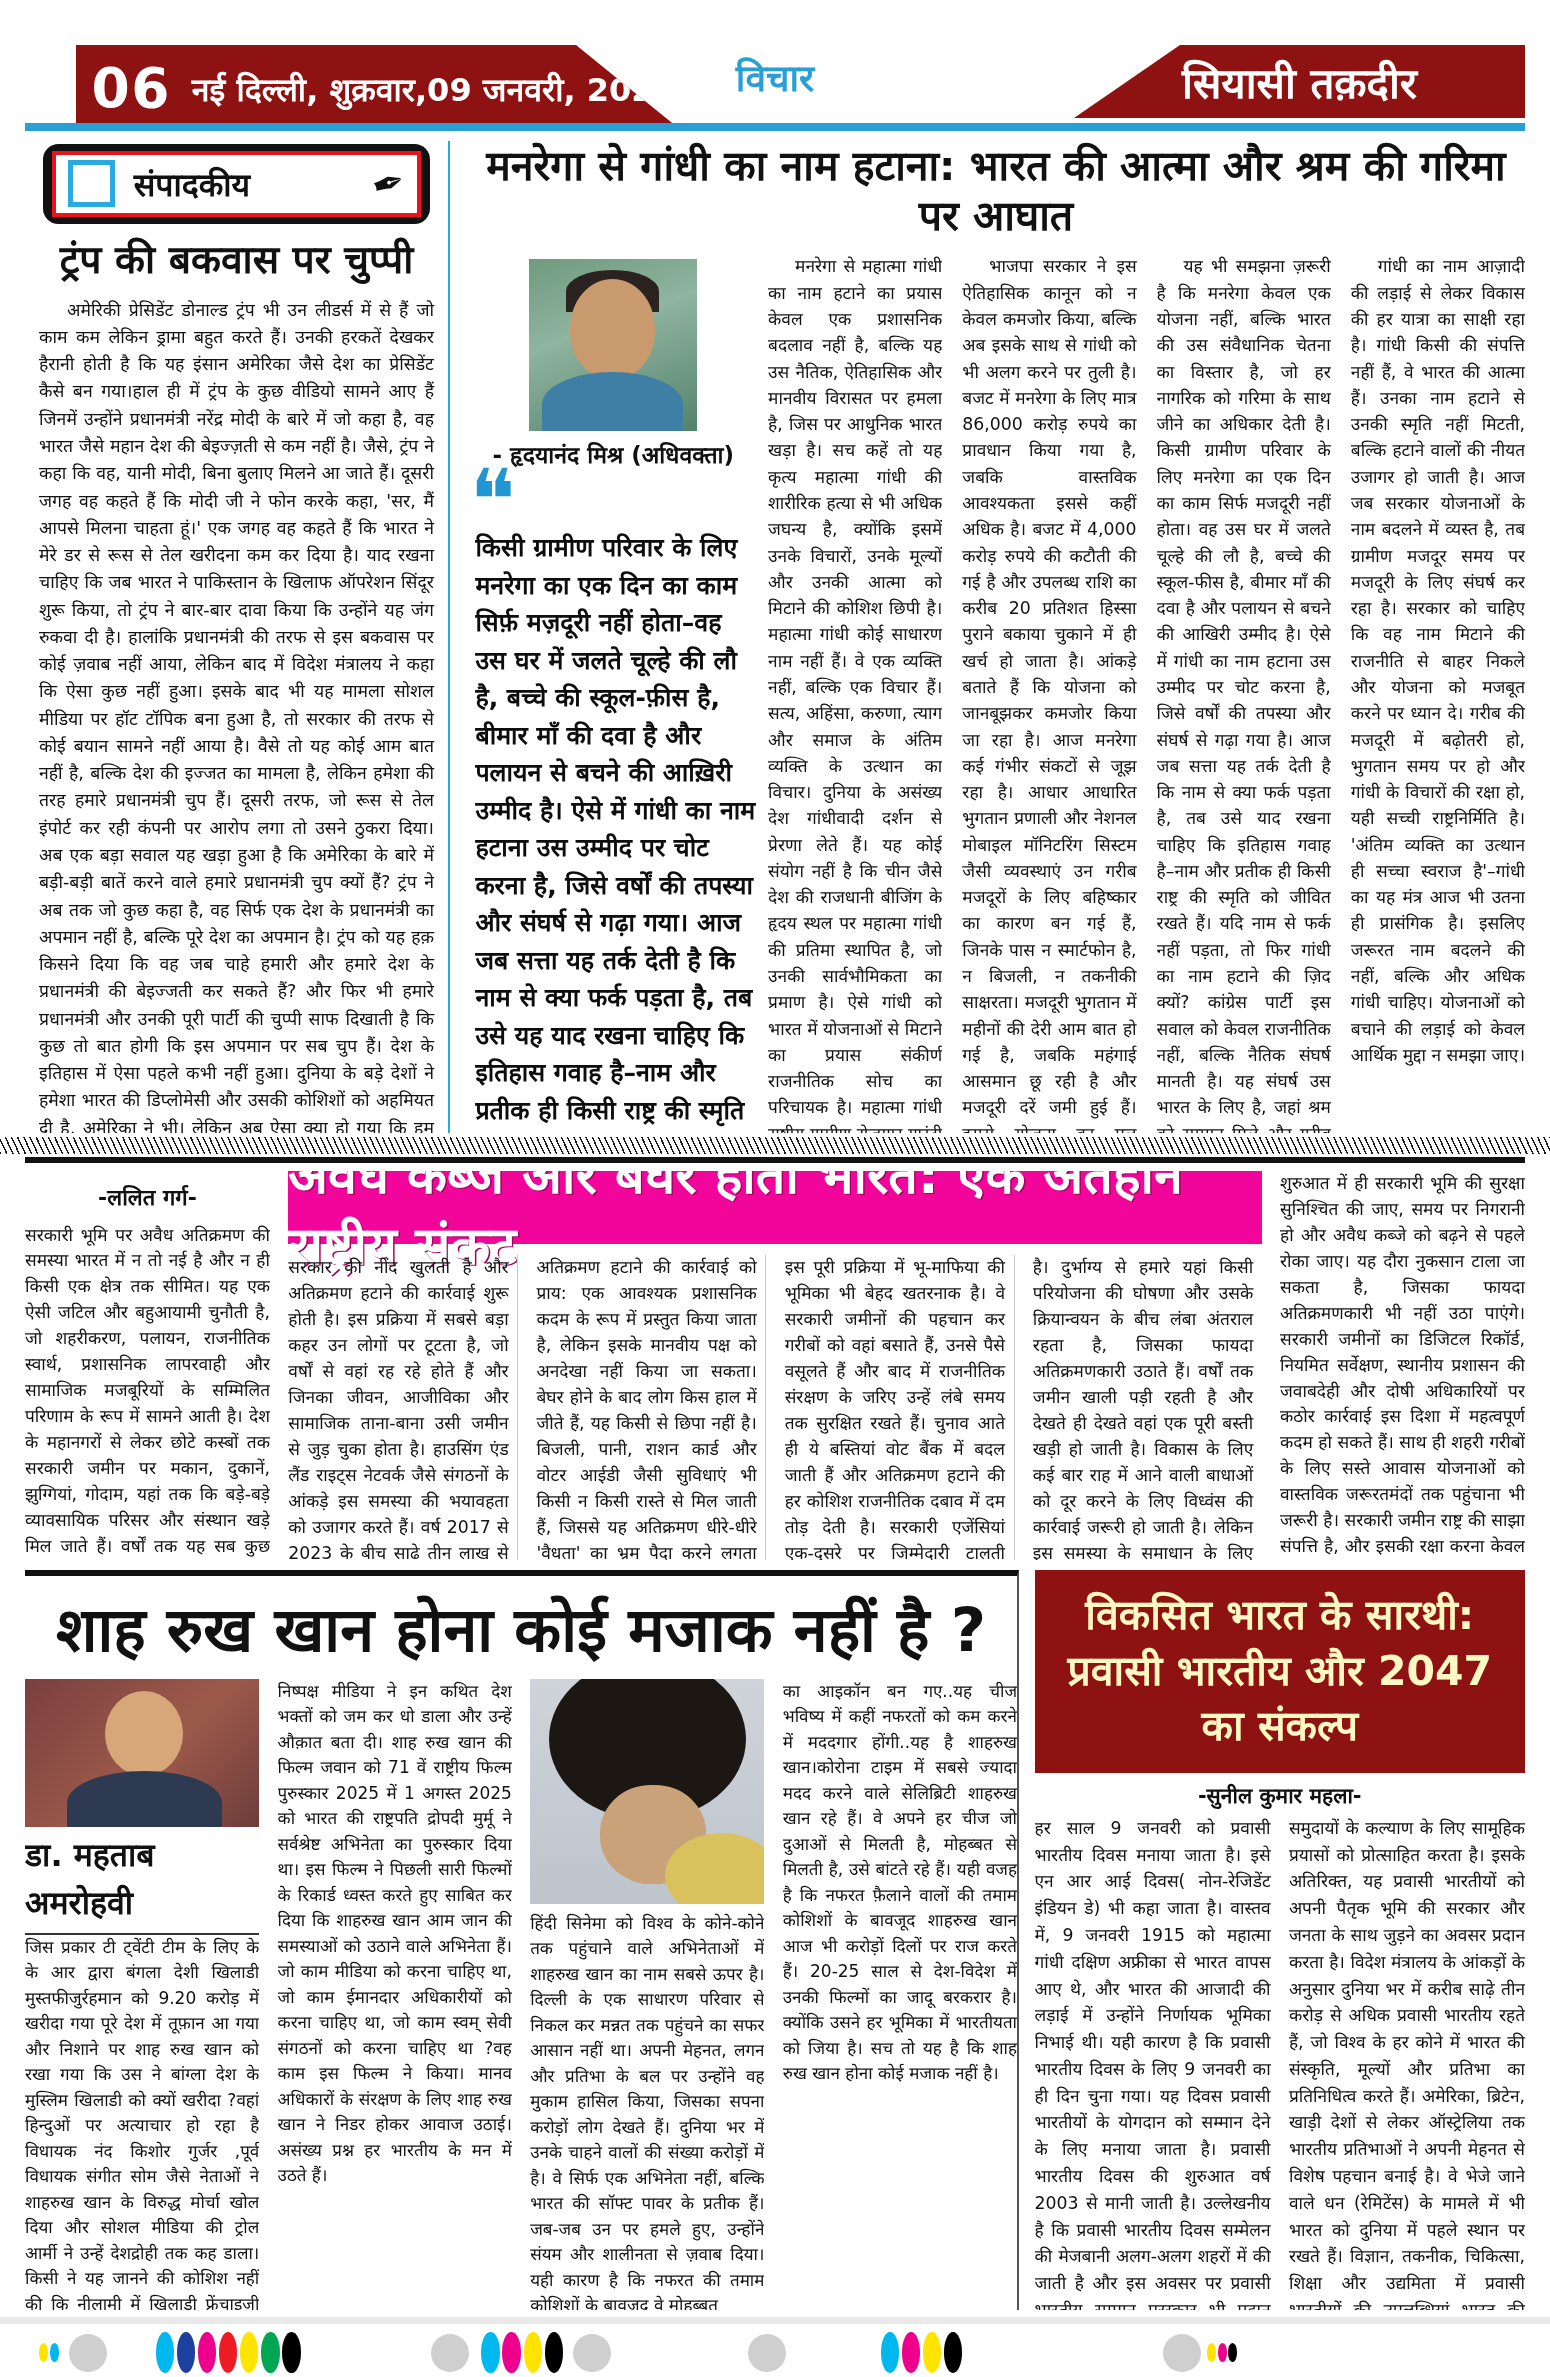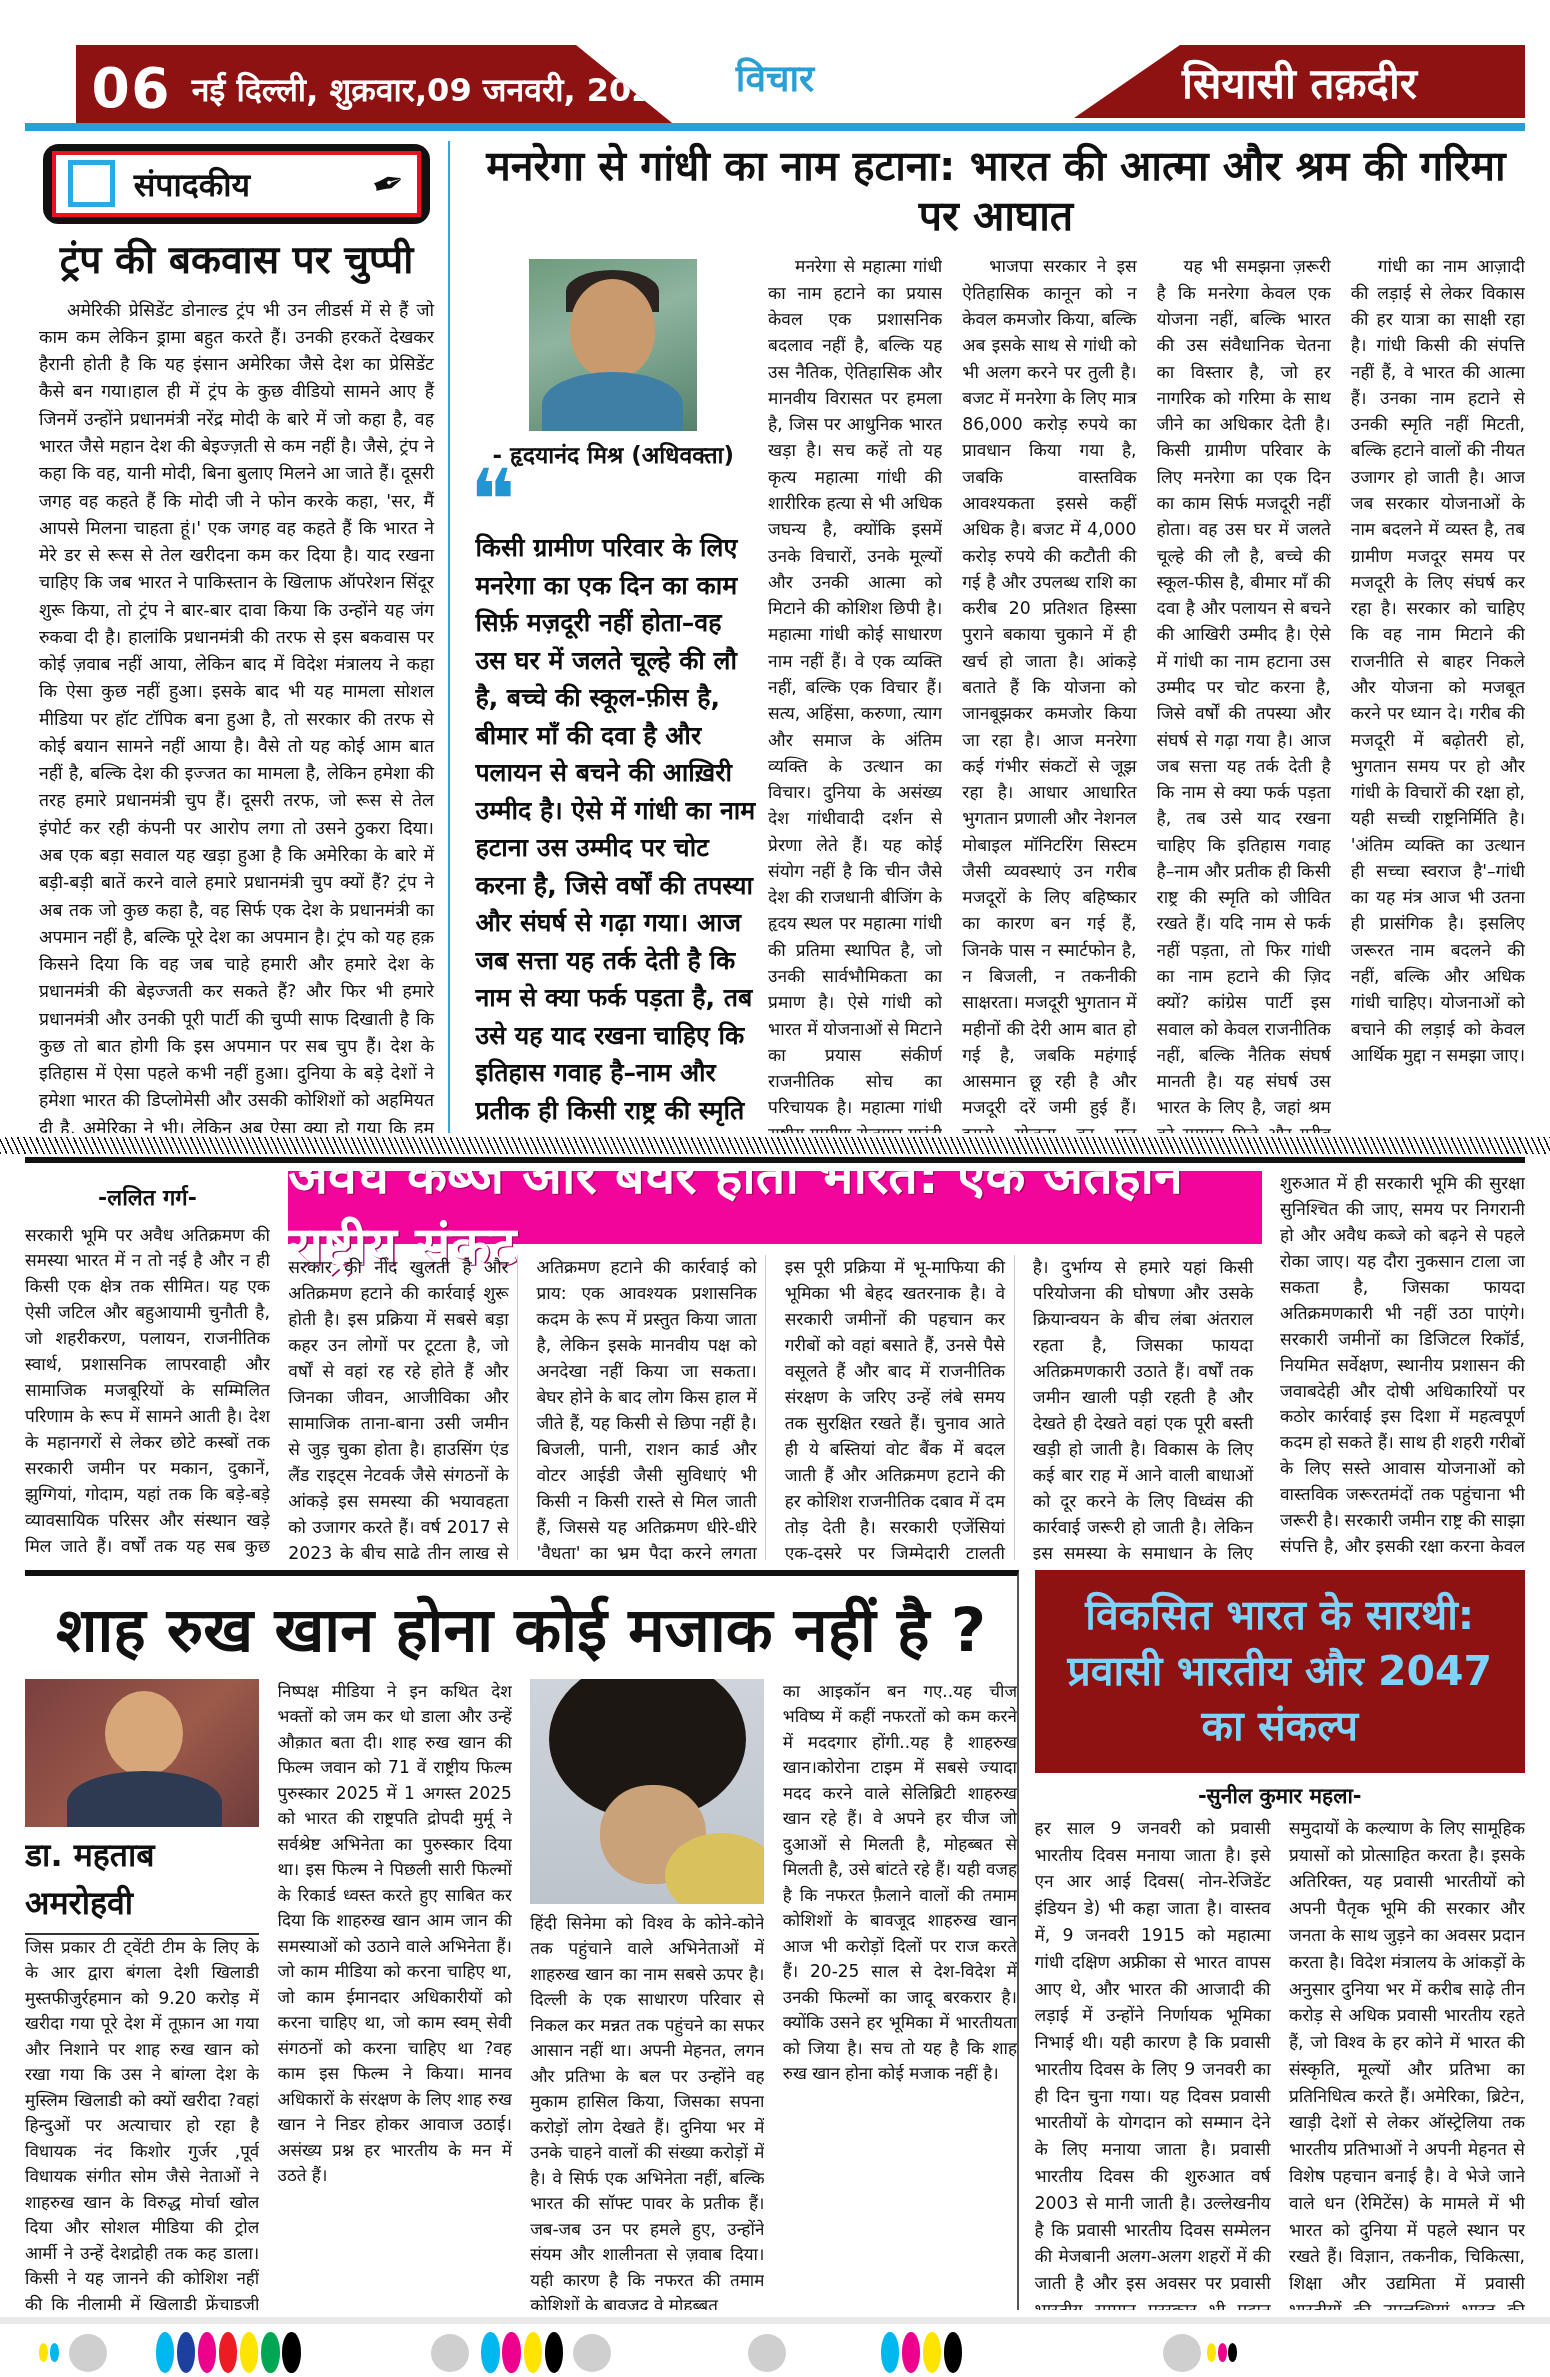--- a/index.html
+++ b/index.html
@@ -73,21 +73,21 @@
   .photo-auth .head{position:absolute;left:34%;top:12.7px;width:78px;height:85px;border-radius:50%;background:#d7a77a;}
   .photo-auth .vest{position:absolute;left:18%;bottom:-7px;width:155px;height:63px;border-radius:50% 50% 0 0;background:#2e3a52;}
   .auth-name{font-size:32px;font-weight:bold;text-align:left;border-bottom:2.8px solid #333;
              padding-bottom:5.6px;margin-bottom:0;}
   .photo-srk{width:100%;height:225px;position:relative;overflow:hidden;
              background:linear-gradient(180deg,#cfd4da 0%,#bdc4cc 100%);margin-bottom:7px;}
   .photo-srk .hair{position:absolute;left:8%;top:-21px;width:84%;height:162px;border-radius:50%;background:#1d1713;}
   .photo-srk .face{position:absolute;left:30%;top:106px;width:106px;height:99px;border-radius:48%;background:#caa27a;}
   .photo-srk .shirt{position:absolute;right:-14px;bottom:-14px;width:113px;height:85px;border-radius:50%;background:#d9c15e;}
   .pravasi{flex:1;display:flex;flex-direction:column;overflow:hidden;}
-  .red-banner{background:#8e1212;color:#7dd3fc;font-size:41px;font-weight:bold;text-align:center;
+  .red-banner{background:#8e1212;color:#fef9c3;font-size:41px;font-weight:bold;text-align:center;
               line-height:1.35;padding:18.3px 10px;}
   .prv-byline{font-size:21px;font-weight:bold;text-align:center;margin:8.5px 0 5.6px 0;}
   .prv-cols{flex:1;display:flex;gap:18.3px;overflow:hidden;}
   .prv-c{flex:1;font-size:17.3px;line-height:1.55;text-align:justify;overflow:hidden;}
   
   .foot-band{position:absolute;top:2317px;left:0;right:0;height:7px;background:#e9e9e9;}
   .print-marks{position:absolute;top:2327px;left:39px;right:25px;height:51px;display:flex;align-items:center;}
   .dot{display:inline-block;flex:none;}
   .dot.ellipse{width:18.3px;height:41px;border-radius:50%;}
   .dot.circle{width:38px;height:38px;border-radius:50%;}

